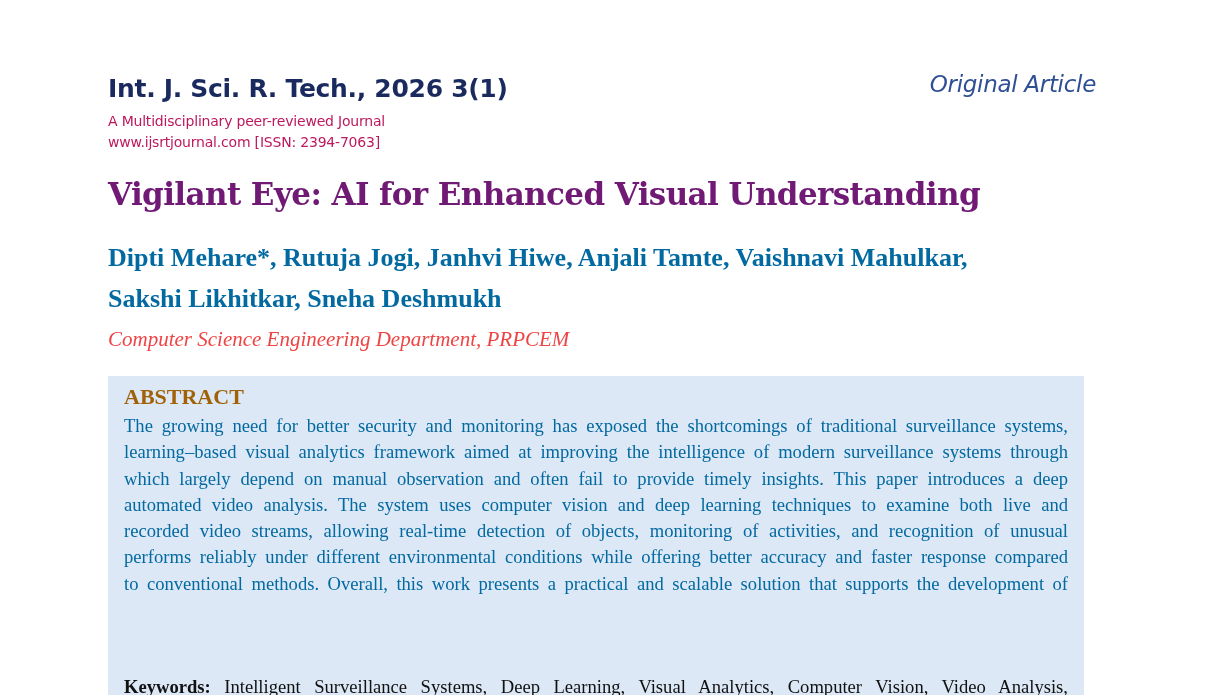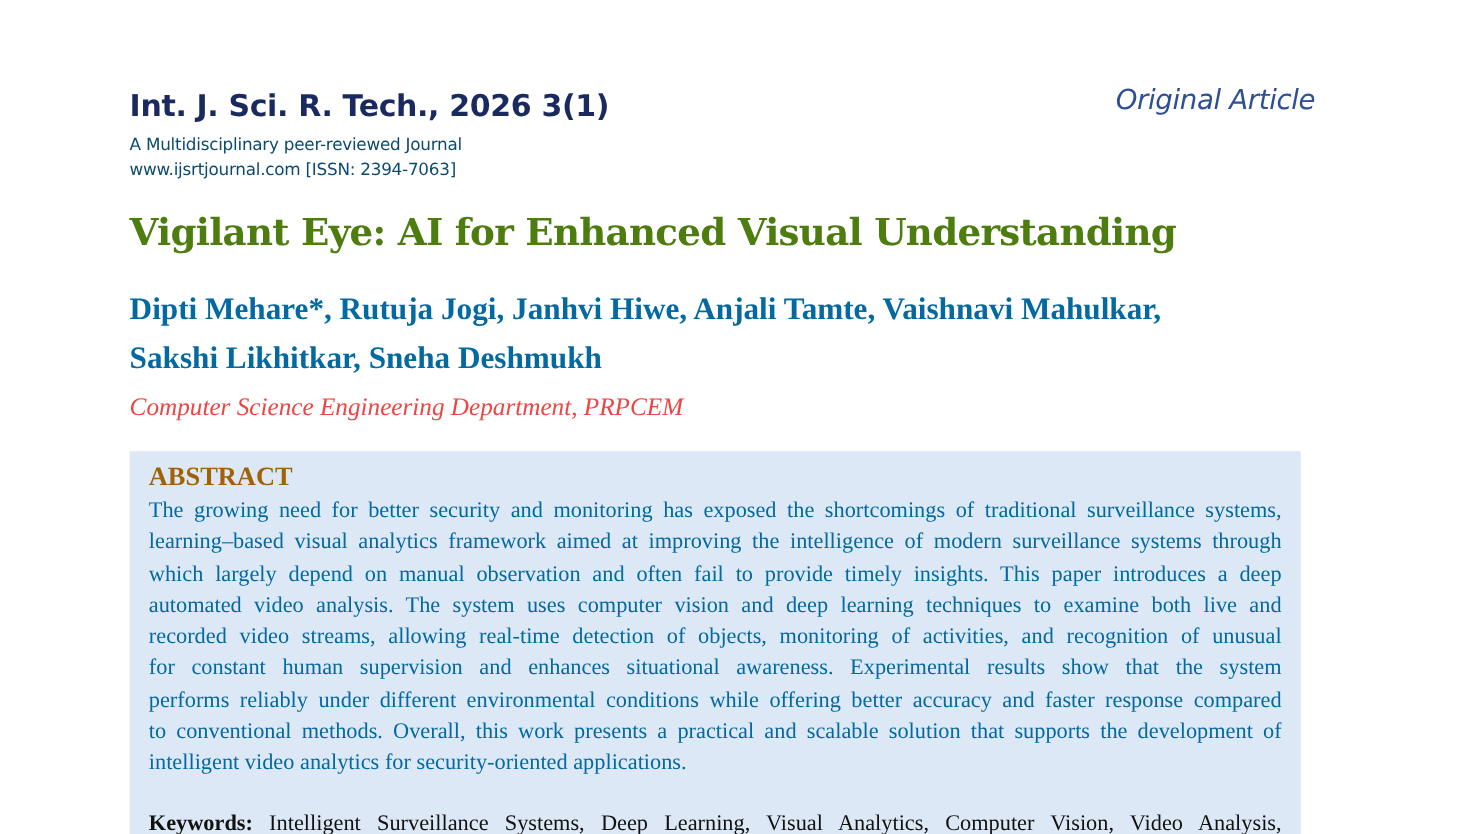--- a/index.html
+++ b/index.html
@@ -9,34 +9,34 @@
     }
     .journal-title {
       position: absolute; left: 108px; top: 74px;
       font-family: "DejaVu Sans", sans-serif; font-weight: bold;
       font-size: 25px; color: #1a2a5e; letter-spacing: -0.3px;
       white-space: nowrap;
     }
     .journal-sub {
       position: absolute; left: 108px;
       font-family: "DejaVu Sans", sans-serif; font-size: 14px;
-      color: #0c4a6e; white-space: nowrap; letter-spacing: -0.2px;
+      color: #be185d; white-space: nowrap; letter-spacing: -0.2px;
     }
     .journal-sub.l1 { top: 113px; }
     .journal-sub.l2 { top: 134px; }
     .article-type {
       position: absolute; right: 124px; top: 71px;
       font-family: "DejaVu Sans", sans-serif; font-style: italic;
       font-size: 23px; color: #2f4f94; white-space: nowrap;
       letter-spacing: -0.3px;
     }
     .paper-title {
       position: absolute; left: 108px; top: 176px;
       font-family: "DejaVu Serif", serif; font-weight: bold;
-      font-size: 31px; color: #4d7c0f; white-space: nowrap;
+      font-size: 31px; color: #701a75; white-space: nowrap;
       letter-spacing: -0.6px;
     }
     .authors {
       position: absolute; left: 108px;
       font-family: "Liberation Serif", serif; font-weight: bold;
       font-size: 26px; color: #0369a1; white-space: nowrap;
     }
     .authors.l1 { top: 243px; }
     .authors.l2 { top: 284px; }
     .affiliation {
@@ -83,22 +83,20 @@
 <div class="affiliation">Computer Science Engineering Department, PRPCEM</div>
 
 <div class="abstract-box">
   <div class="abstract-heading">ABSTRACT</div>
   <div class="abstract-text">
     <span class="line">The growing need for better security and monitoring has exposed the shortcomings of traditional surveillance systems,</span>
     <span class="line">learning–based visual analytics framework aimed at improving the intelligence of modern surveillance systems through</span>
     <span class="line">which largely depend on manual observation and often fail to provide timely insights. This paper introduces a deep</span>
     <span class="line">automated video analysis. The system uses computer vision and deep learning techniques to examine both live and</span>
     <span class="line">recorded video streams, allowing real-time detection of objects, monitoring of activities, and recognition of unusual</span>
-    <span class="line">for constant human supervision and enhances situational awareness. Experimental results show that the system</span>
     <span class="line">performs reliably under different environmental conditions while offering better accuracy and faster response compared</span>
     <span class="line">to conventional methods. Overall, this work presents a practical and scalable solution that supports the development of</span>
-    <span class="line last">intelligent video analytics for security-oriented applications.</span>
   </div>
   <div class="keywords">
     <b>Keywords:</b>
     <span>Intelligent Surveillance Systems, Deep Learning, Visual Analytics, Computer Vision, Video Analysis,</span>
   </div>
 </div>
 
 </body></html>

